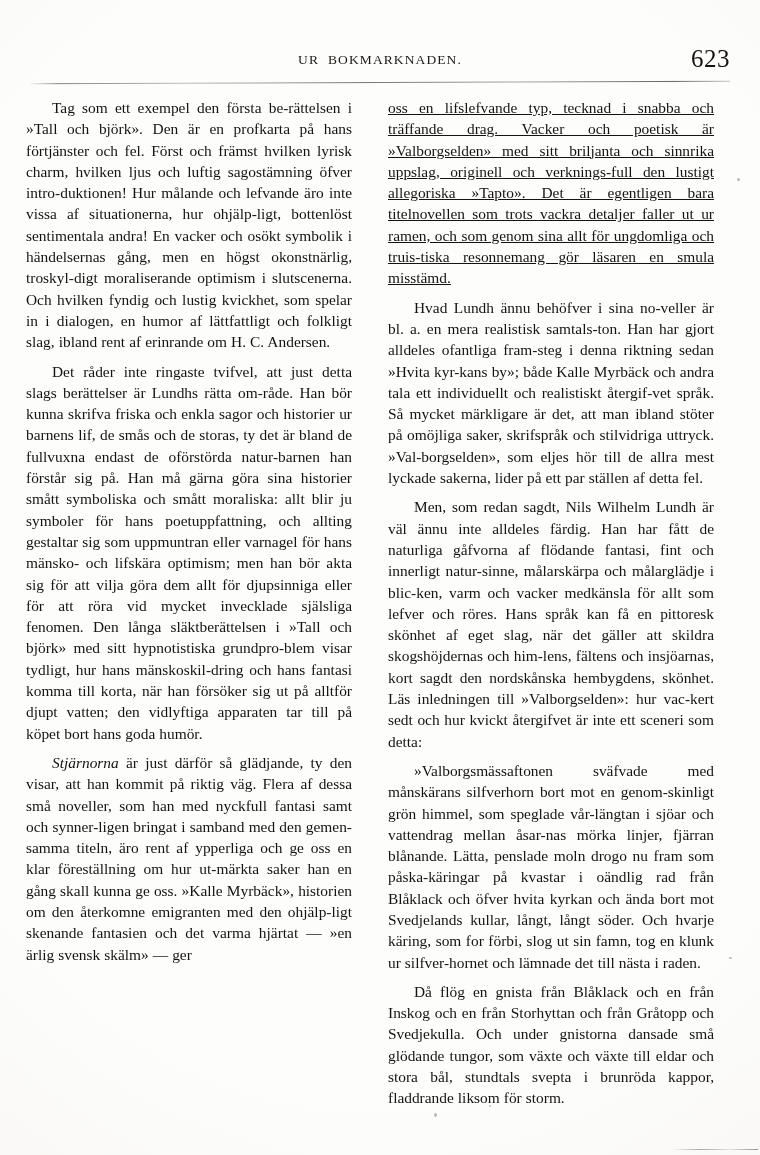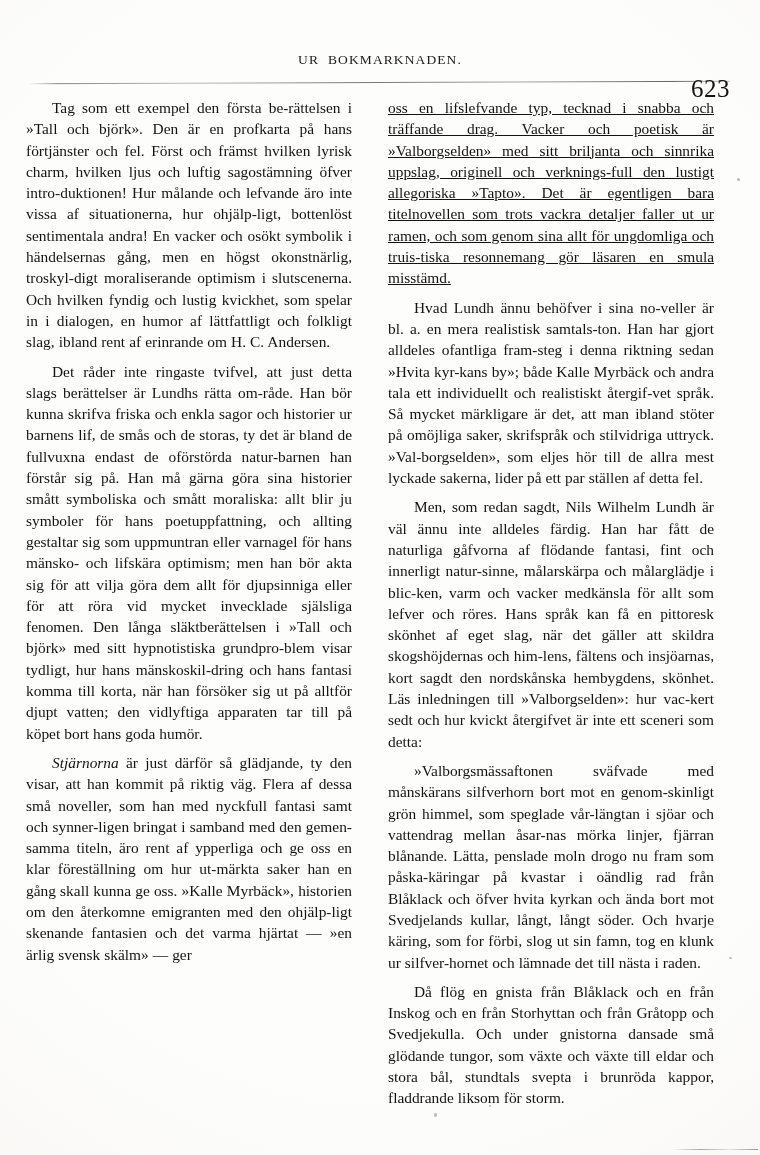--- a/index.html
+++ b/index.html
@@ -50,21 +50,20 @@
     white-space: pre;
   }
   .page-number {
     position: absolute;
     right: 30px;
     top: -7px;
     font-size: 25px;
     letter-spacing: 0.5px;
     color: #16130f;
     font-family: "Liberation Serif", "DejaVu Serif", serif;
-    margin-top: 30px;
   }
 
   .head-rule {
     position: absolute;
     left: 30px;
     right: 30px;
     top: 82px;
     height: 1px;
     background: linear-gradient(to right,
       rgba(40,36,30,0.05) 0%,

